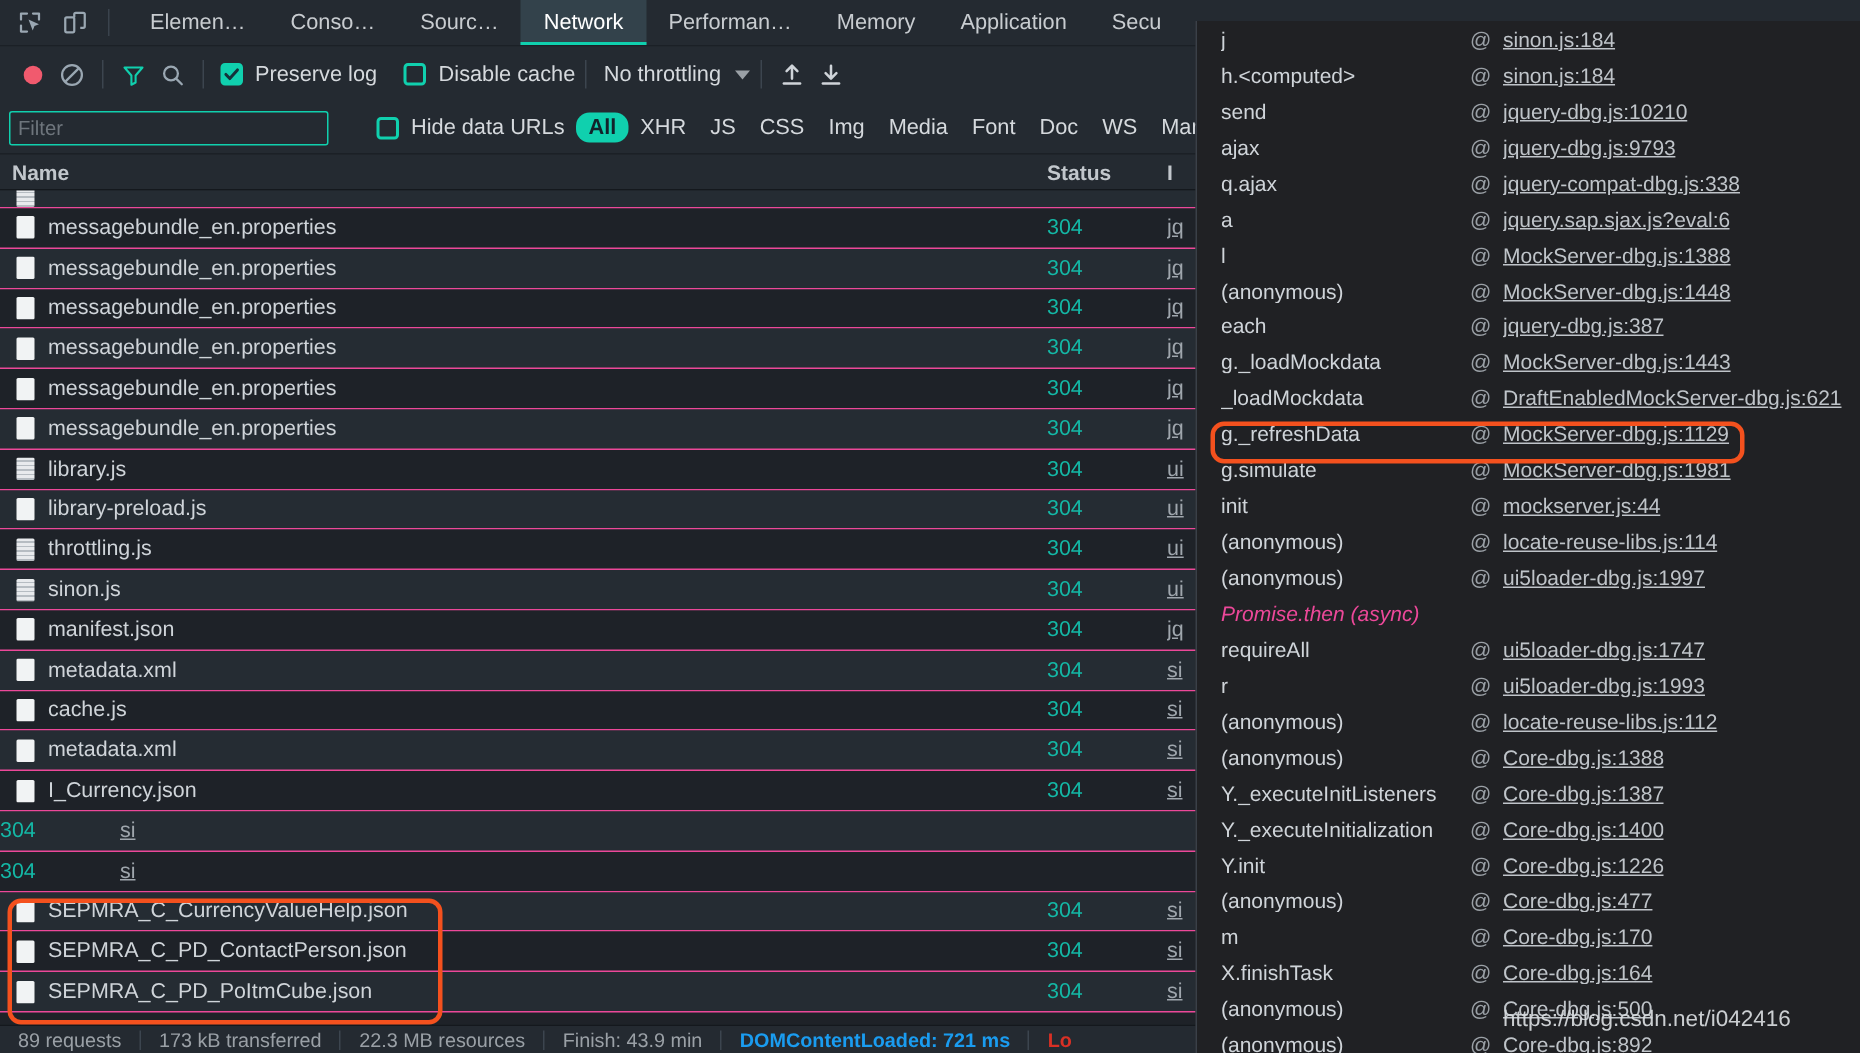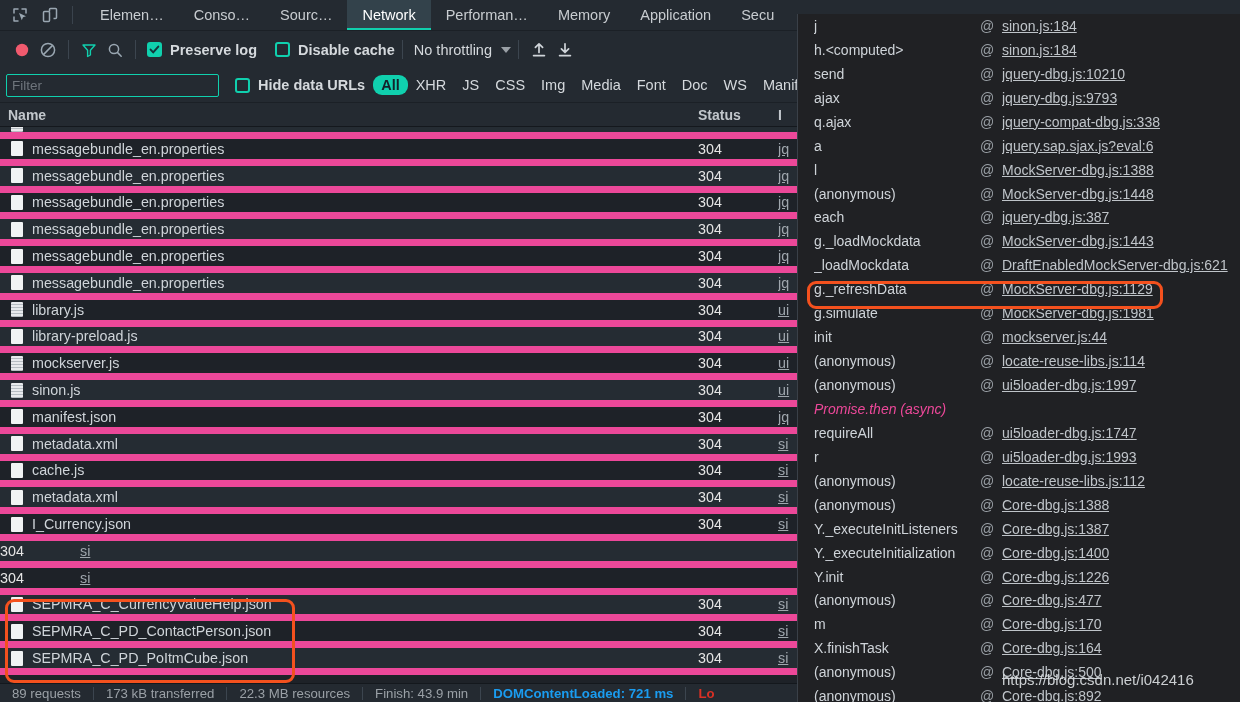--- a/index.html
+++ b/index.html
@@ -65,21 +65,21 @@
     gap: 0;
   }
   .tool-btn {
     width: 26px; height: 26px;
     display: flex; align-items: center; justify-content: center;
     cursor: pointer;
   }
   .vsep { width: 1px; height: 19px; background: #3c454f; margin: 0 7px; }
   .chk-wrap {
     display: flex; align-items: center; gap: 8px;
-    margin-left: 4px; cursor: pointer; font-weight: bold;
+    margin-left: 4px; cursor: pointer;
   }
   .chk {
     width: 15px; height: 15px; border-radius: 3px;
     border: 2px solid #10d0ae;
     display: flex; align-items: center; justify-content: center;
     flex: 0 0 auto;
   }
   .chk.on { background: #10d0ae; border-color: #10d0ae; }
   .chk-label { color: #d5d9dd; font-size: 14.5px; white-space: nowrap; }
   .throttle {
@@ -108,21 +108,21 @@
     background: #242a31;
     border: 1px solid #10d0ae;
     border-radius: 2px;
     color: #e5e5e5;
     font-size: 13.5px;
     font-family: "Liberation Sans", sans-serif;
     padding: 0 5px;
     outline: none;
   }
   .filter-input::placeholder { color: #6e757c; }
-  .fr-chk { margin-left: 16px; }
+  .fr-chk { margin-left: 32px; }
   .types {
     display: flex; align-items: center; gap: 0;
     margin-left: 8px;
   }
   .type-pill {
     color: #d5d9dd; font-size: 14.5px;
     padding: 2px 8px; border-radius: 9px;
     cursor: pointer; white-space: nowrap;
   }
   .type-pill.sel { background: #10d0ae; color: #12232b; font-weight: bold; }
@@ -140,42 +140,42 @@
     border-bottom: 1px solid #14181d;
     color: #c2c7cc; font-size: 14px; font-weight: bold;
   }
   .th-name { width: 698px; padding-left: 8px; }
   .th-status { width: 80px; }
   .th-init { width: 200px; }
   .rows { position: relative; }
   .row {
     display: flex; align-items: center;
     height: 26.8px;
-    border-bottom: 7px solid #ec4899;
+    border-bottom: 1px solid #ec4899;
     font-size: 14.3px;
     color: #cfd4d9;
     white-space: nowrap;
     cursor: pointer;
   }
   .row.odd { background: #252c33; }
   .row.even { background: #1e2228; }
   .row.clip { height: 12px; overflow: hidden; align-items: flex-end; }
   .c-name {
     width: 698px; display: flex; align-items: center; gap: 9px;
     padding-left: 11px; overflow: hidden;
   }
   .fileicon {
     width: 12px; height: 15px; flex: 0 0 auto;
     background: #f1f3f4; border-radius: 1px;
   }
   .fileicon.script {
     background: repeating-linear-gradient(
       to bottom, #e8eaed 0, #e8eaed 2px, #b6bcc2 2px, #b6bcc2 3px);
   }
-  .c-status { width: 80px; color: #e5e5e5; }
+  .c-status { width: 80px; color: #14b8a6; }
   .c-init { width: 200px; color: #9fa6ad; overflow: hidden; text-overflow: clip; }
   .c-init u { text-decoration: underline; }
 
   
   .statusbar {
     position: absolute; left: 0; bottom: 0;
     width: 1012px; height: 19px;
     background: #242a31;
     border-top: 1px solid #14181d;
     display: flex; align-items: center;
@@ -439,21 +439,21 @@
           <div class="c-name">
             <span class="fileicon"></span>
             <span>library-preload.js</span>
           </div>
           <div class="c-status">304</div>
           <div class="c-init"><u>ui</u></div>
         </div>
         <div class="row even">
           <div class="c-name">
             <span class="fileicon script"></span>
-            <span>mockserver.js</span>
+            <span>throttling.js</span>
           </div>
           <div class="c-status">304</div>
           <div class="c-init"><u>ui</u></div>
         </div>
         <div class="row odd">
           <div class="c-name">
             <span class="fileicon script"></span>
             <span>sinon.js</span>
           </div>
           <div class="c-status">304</div>

